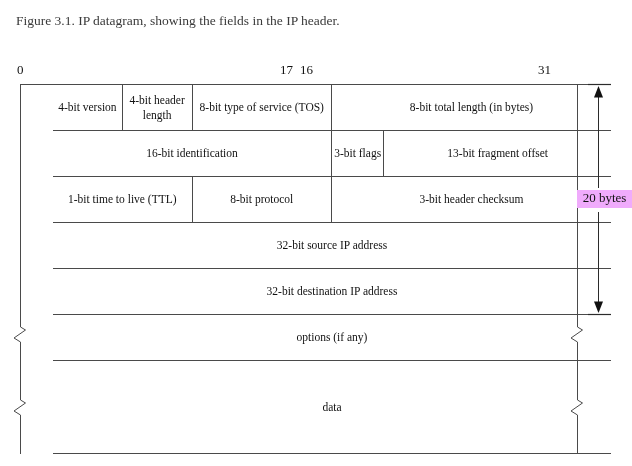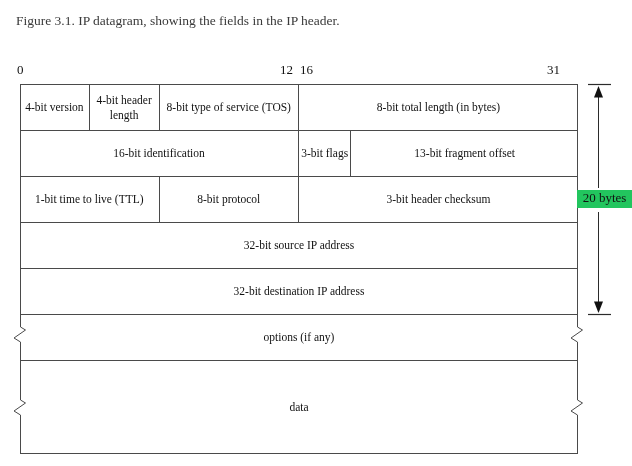--- a/index.html
+++ b/index.html
@@ -29,28 +29,29 @@
     left: 0;
     width: 632px;
     height: 18px;
     font-size: 13px;
     color: #111;
   }
   .bit-label { position: absolute; top: 0; white-space: nowrap; }
   .bit-label.b0  { left: 17px; }
   .bit-label.b15 { left: 253px; width: 40px; text-align: right; }
   .bit-label.b16 { left: 300px; }
-  .bit-label.b31 { left: 520px; width: 40px; text-align: right; }
+  .bit-label.b31 { left: 538px; width: 40px; }
 
   .grid {
     position: absolute;
     left: 20px;
     top: 84px;
     width: 558px;
     border-top: 1px solid #4a4a4a;
+    padding-left: 33px;
   }
   .row {
     display: flex;
     box-sizing: border-box;
     height: 46px;
     border-bottom: 1px solid #4a4a4a;
   }
   .row.data { height: 93px; }
   .cell {
     box-sizing: border-box;
@@ -70,37 +71,37 @@
     left: 0; top: 0;
     width: 632px; height: 466px;
     pointer-events: none;
   }
   .size-note {
     position: absolute;
     left: 577px;
     top: 190px;
     width: 55px;
     height: 18px;
-    background: #22c55e;
+    background: #f0abfc;
     text-align: center;
     font-size: 13px;
     white-space: nowrap;
     color: #111;
   }
 </style>
 </head>
 <body>
 
 <div id="canvas">
 
   <div class="figure-title">Figure 3.1. IP datagram, showing the fields in the IP header.</div>
 
   <div class="bit-scale">
     <span class="bit-label b0">0</span>
-    <span class="bit-label b15">12</span>
+    <span class="bit-label b15">17</span>
     <span class="bit-label b16">16</span>
     <span class="bit-label b31">31</span>
   </div>
 
   <div class="grid">
       <div class="row fields">
         <div class="cell" style="width: 12.5%;">4-bit version</div>
         <div class="cell" style="width: 12.5%;">4-bit header length</div>
         <div class="cell" style="width: 25%;">8-bit type of service (TOS)</div>
         <div class="cell" style="width: 50%;">8-bit total length (in bytes)</div>

